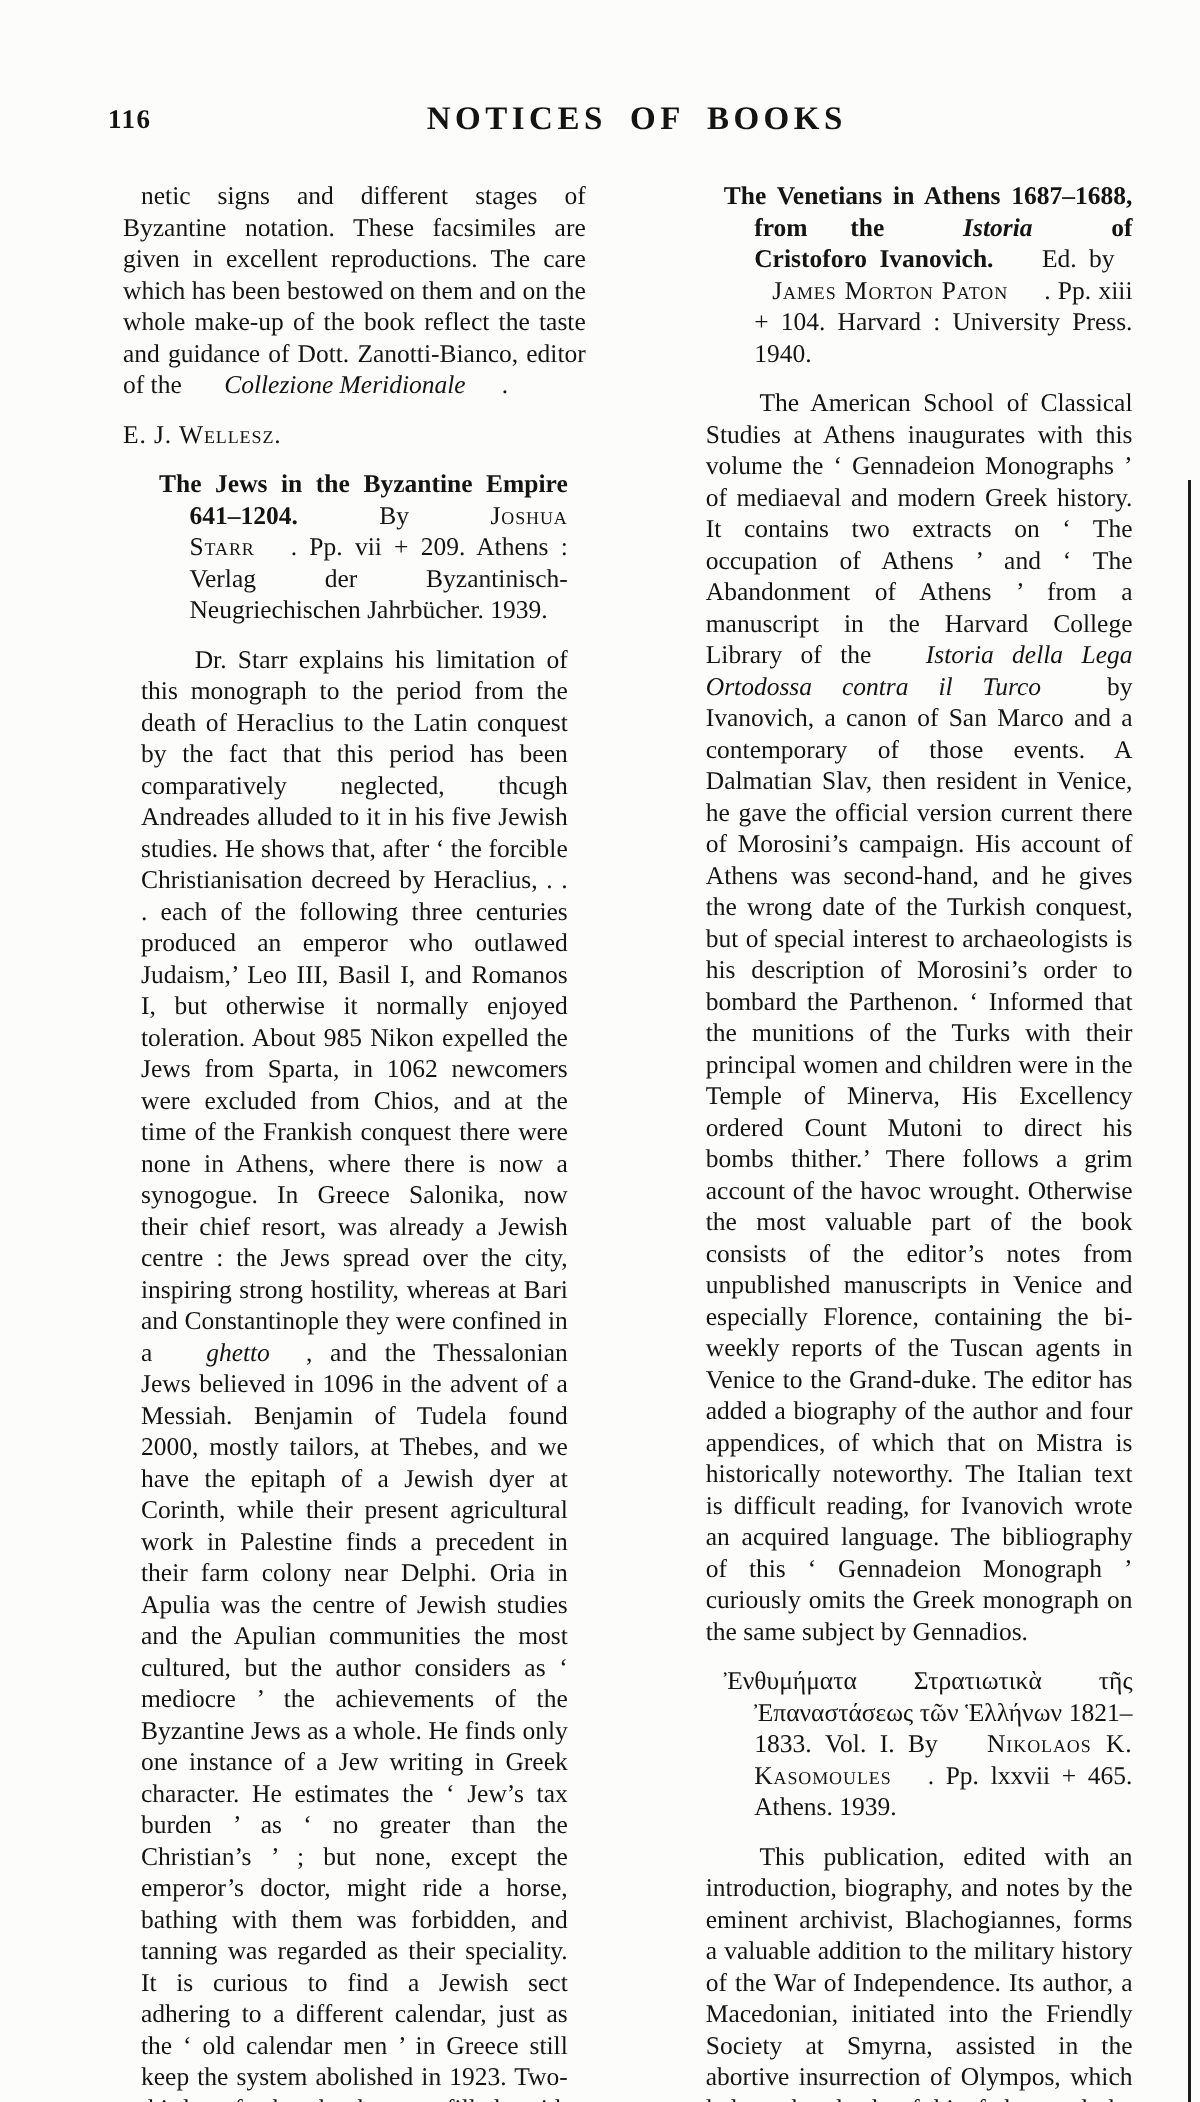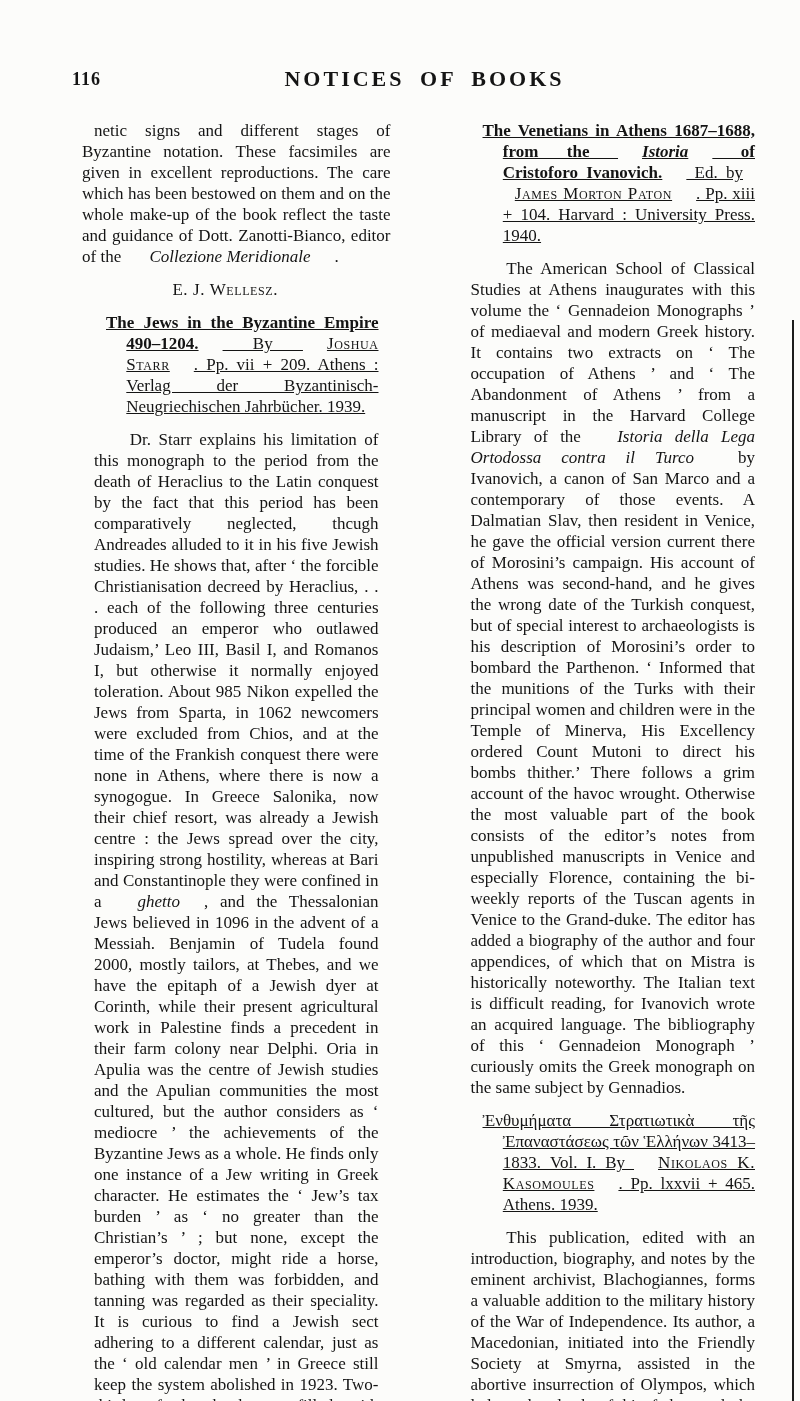--- a/index.html
+++ b/index.html
@@ -30,24 +30,23 @@
   p { font-size: 17px; line-height: 21px; }
   .body-text { text-align: justify; text-indent: 1.4em; hyphens: auto; }
   .no-indent { text-indent: 0; }
   .review { margin-top: 9px; }
   .review.first { margin-top: 0; }
   .review-heading {
     text-align: justify;
     padding-left: 1.9em;
     text-indent: -1.9em;
     hyphens: auto;
-    text-decoration: underline;
   }
   .signature {
-    text-align: center;
+    text-align: left;
     padding-right: 22px;
     font-variant: small-caps;
     letter-spacing: 0.6px;
     margin-top: 1px;
   }
   .scan-line {
     position: absolute;
     right: 6px; top: 272px;
     width: 2px; height: 1129px;
     background: #1c1c1c;
@@ -70,34 +69,34 @@
     <div class="page-title">NOTICES OF BOOKS</div>
   </header>
 
   <main class="columns">
 
     <section class="col">
       <p class="body-text no-indent"><span>netic signs and different stages of Byzantine notation.  These facsimiles are given in excellent reproductions.  The care which has been bestowed on them and on the whole make-up of the book reflect the taste and guidance of Dott. Zanotti-Bianco, editor of the </span><span style="font-style: italic;">Collezione Meridionale</span><span>.</span></p>
       <p class="signature">E. J. Wellesz.</p>
 
       <article class="review">
-        <p class="review-heading"><span style="font-weight: bold;">The Jews in the Byzantine Empire 490–1204.</span><span> By </span><span style="font-variant: small-caps; letter-spacing: 0.6px;">Joshua Starr</span><span>.  Pp. vii + 209.  Athens : Verlag der Byzantinisch-Neugriechischen Jahrbücher.  1939.</span></p>
+        <p class="review-heading"><span style="font-weight: bold;">The Jews in the Byzantine Empire 641–1204.</span><span> By </span><span style="font-variant: small-caps; letter-spacing: 0.6px;">Joshua Starr</span><span>.  Pp. vii + 209.  Athens : Verlag der Byzantinisch-Neugriechischen Jahrbücher.  1939.</span></p>
         <p class="body-text"><span>Dr. Starr explains his limitation of this monograph to the period from the death of Heraclius to the Latin conquest by the fact that this period has been comparatively neglected, thcugh Andreades alluded to it in his five Jewish studies. He shows that, after ‘ the forcible Christianisation decreed by Heraclius, . . . each of the following three centuries produced an emperor who outlawed Judaism,’ Leo III, Basil I, and Romanos I, but otherwise it normally enjoyed toleration.  About 985 Nikon expelled the Jews from Sparta, in 1062 newcomers were excluded from Chios, and at the time of the Frankish conquest there were none in Athens, where there is now a synogogue.  In Greece Salonika, now their chief resort, was already a Jewish centre :  the Jews spread over the city, inspiring strong hostility, whereas at Bari and Constantinople they were confined in a </span><span style="font-style: italic;">ghetto</span><span>, and the Thessalonian Jews believed in 1096 in the advent of a Messiah.  Benjamin of Tudela found 2000, mostly tailors, at Thebes, and we have the epitaph of a Jewish dyer at Corinth, while their present agricultural work in Palestine finds a precedent in their farm colony near Delphi. Oria in Apulia was the centre of Jewish studies and the Apulian communities the most cultured, but the author considers as ‘ mediocre ’ the achievements of the Byzantine Jews as a whole. He finds only one instance of a Jew writing in Greek character.  He estimates the ‘ Jew’s tax burden ’ as ‘ no greater than the Christian’s ’ ; but none, except the emperor’s doctor, might ride a horse, bathing with them was forbidden, and tanning was regarded as their speciality. It is curious to find a Jewish sect adhering to a different calendar, just as the ‘ old calendar men ’ in Greece still keep the system abolished in 1923.  Two-thirds of the book are filled with elaborate notes, largely translations of the sources.  There is a full bibliography, and a Hebrew tomb at Bari forms the frontispiece. For an English book printed in Athens it is singularly free from misprints.</span></p>
         <p class="signature">Romanos Miller.</p>
       </article>
     </section>
 
     <section class="col">
       <article class="review first">
         <p class="review-heading"><span style="font-weight: bold;">The Venetians in Athens 1687–1688, from the </span><span style="font-weight: bold; font-style: italic;">Istoria</span><span style="font-weight: bold;"> of Cristoforo Ivanovich.</span><span>  Ed. by </span><span style="font-variant: small-caps; letter-spacing: 0.6px;">James Morton Paton</span><span>.  Pp. xiii + 104. Harvard :  University Press.  1940.</span></p>
         <p class="body-text"><span>The American School of Classical Studies at Athens inaugurates with this volume the ‘ Gennadeion Monographs ’ of mediaeval and modern Greek history.  It contains two extracts on ‘ The occupation of Athens ’ and ‘ The Abandonment of Athens ’ from a manuscript in the Harvard College Library of the </span><span style="font-style: italic;">Istoria della Lega Ortodossa contra il Turco</span><span> by Ivanovich, a canon of San Marco and a contemporary of those events.  A Dalmatian Slav, then resident in Venice, he gave the official version current there of Morosini’s campaign.  His account of Athens was second-hand, and he gives the wrong date of the Turkish conquest, but of special interest to archaeologists is his description of Morosini’s order to bombard the Parthenon. ‘ Informed that the munitions of the Turks with their principal women and children were in the Temple of Minerva, His Excellency ordered Count Mutoni to direct his bombs thither.’ There follows a grim account of the havoc wrought.  Otherwise the most valuable part of the book consists of the editor’s notes from unpublished manuscripts in Venice and especially Florence, containing the bi-weekly reports of the Tuscan agents in Venice to the Grand-duke. The editor has added a biography of the author and four appendices, of which that on Mistra is historically noteworthy.  The Italian text is difficult reading, for Ivanovich wrote an acquired language.  The bibliography of this ‘ Gennadeion Monograph ’ curiously omits the Greek monograph on the same subject by Gennadios.</span></p>
       </article>
 
       <article class="review">
-        <p class="review-heading"><span>Ἐνθυμήματα Στρατιωτικὰ τῆς Ἐπαναστάσεως τῶν Ἑλλήνων 3413–1833.  Vol. I.  By </span><span style="font-variant: small-caps; letter-spacing: 0.6px;">Nikolaos K. Kasomoules</span><span>.  Pp. lxxvii + 465. Athens.  1939.</span></p>
+        <p class="review-heading"><span>Ἐνθυμήματα Στρατιωτικὰ τῆς Ἐπαναστάσεως τῶν Ἑλλήνων 1821–1833.  Vol. I.  By </span><span style="font-variant: small-caps; letter-spacing: 0.6px;">Nikolaos K. Kasomoules</span><span>.  Pp. lxxvii + 465. Athens.  1939.</span></p>
         <p class="body-text"><span>This publication, edited with an introduction, biography, and notes by the eminent archivist, Blachogiannes, forms a valuable addition to the military history of the War of Independence. Its author, a Macedonian, initiated into the Friendly Society at Smyrna, assisted in the abortive insurrection of Olympos, which led to the death of his father and the capture of his mother and sisters.  Turning southward, he was at Athens in 1822, where he found Odysseus Androntsos master of the Akropolis, and witnessed the election of the </span><span>δημογέροντες</span><span>.  Moving to the Achelöos, where he was secretary of Stornares, he was employed on various missions to Maurokordatos and others, and was present at a con-</span></p>
       </article>
     </section>
 
   </main>
 
   <div class="scan-line"></div>
   <div class="scan-dot"></div>
 
 </div>

